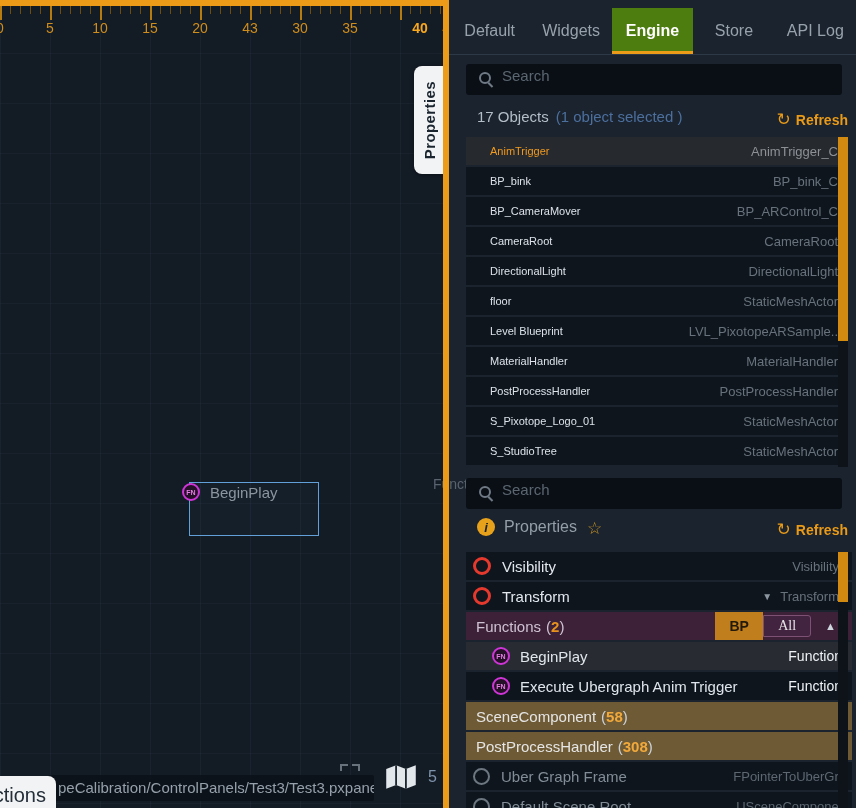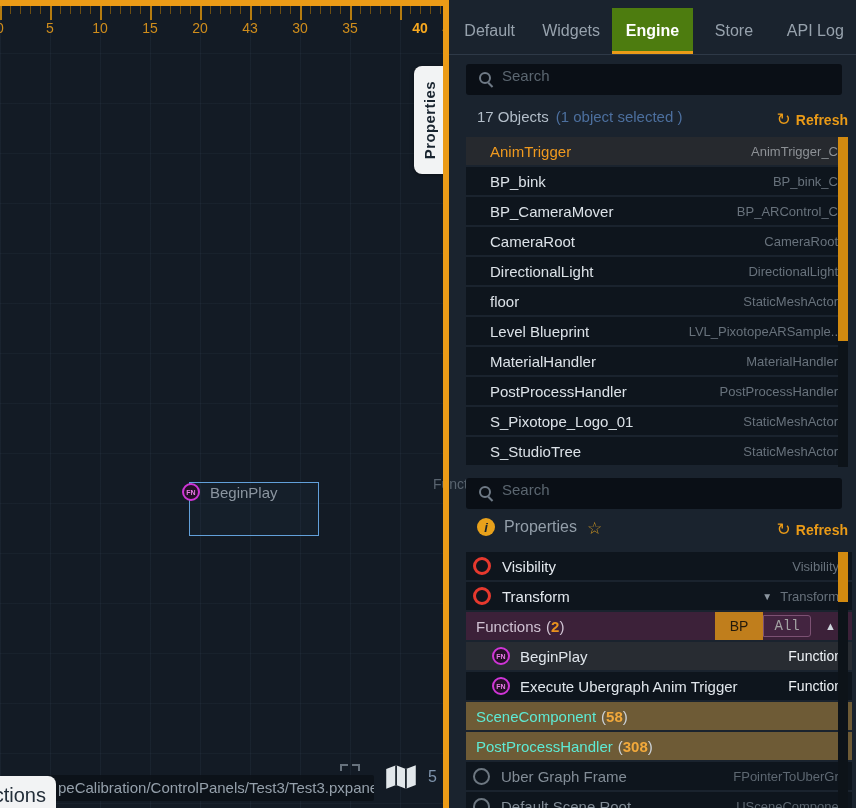--- a/index.html
+++ b/index.html
@@ -83,21 +83,21 @@
   .refresh .glyph{font-size:17px;font-weight:400;margin-right:5px;line-height:14px}
   .info-ico{width:18px;height:18px;border-radius:50%;background:#e8a11b;color:#19222c;
     font-size:13px;font-weight:700;display:flex;align-items:center;justify-content:center;flex:0 0 auto;font-style:italic}
   .prop-title{margin-left:9px;color:#939ea9;font-size:16px}
   .star{margin-left:10px;color:#c79122;font-size:17px}
   
   .list{position:absolute;left:17px;overflow:hidden}
   .row{height:28px;margin-bottom:2px;background:#0e151d;display:flex;align-items:center;
     box-sizing:border-box;cursor:pointer;overflow:hidden}
   .obj-row{padding:0 10px 0 24px}
-  .obj-row .oname{font-size:15px;color:#dce2e8;white-space:nowrap}
+  .obj-row .oname{font-size:11px;color:#dce2e8;white-space:nowrap}
   .obj-row .otype{margin-left:auto;font-size:13px;color:#68727c;white-space:nowrap}
   .obj-row.selected{background:#26292e}
   .obj-row.selected .oname{color:#f09a1f}
   .obj-row.selected .otype{color:#8d9196}
   .sbar{position:absolute;width:10px;background:#0d1319;z-index:3}
   .sbar .thumb{position:absolute;left:0;width:10px;background:#d28a10}
   
   .prow{padding:0 6px 0 7px}
   .ring{width:12px;height:12px;border-radius:50%;flex:0 0 auto}
   .ring.red{border:3px solid #e6392e}
@@ -108,31 +108,31 @@
   .chev + .ptype{margin-left:0}
   .prow.disabled .pname{color:#828c96}
   .prow.disabled .ptype{color:#5d6771;margin-right:0}
   .prow.fgroup{background:#3c2139;padding-left:10px}
   .gname{font-size:15px;color:#cfc2d2;white-space:nowrap}
   .cnt{margin-left:5px;font-size:15px}
   .cnt .paren{color:inherit}
   .prow.fgroup .cnt{color:#cfc2d2}
   .prow.fgroup .cnt .num{color:#e8921e;font-weight:700}
   .btn-bp{margin-left:auto;width:48px;height:38px;background:#c07e1c;color:#231a0c;
-    border:none;border-radius:3px 0 0 3px;font-size:14px;font-weight:400;cursor:pointer;
+    border:none;border-radius:3px 0 0 3px;font-size:14px;font-weight:700;cursor:pointer;
     font-family:"Liberation Sans",sans-serif}
-  .btn-all{width:48px;height:22px;background:#432440;color:#a3a3a3;border:1px solid #7c5173;
-    border-radius:0 3px 3px 0;font-size:14px;cursor:pointer;font-family:Liberation Mono, monospace;box-sizing:border-box}
+  .btn-all{width:48px;height:22px;background:#432440;color:#e5e5e5;border:1px solid #7c5173;
+    border-radius:0 3px 3px 0;font-size:14px;cursor:pointer;font-family:Liberation Serif, serif;box-sizing:border-box}
   .chev-up{color:#cfd6dd;font-size:11px;margin:0 10px 0 14px}
   .prow.fnrow{padding-left:26px}
   .prow.fnrow .pname{margin-left:10px;color:#dfe5eb}
   .prow.fnrow .ptype{color:#eef2f6;font-size:14px;margin-right:4px}
   .prow.fnrow.sel{background:#282c32}
   .prow.tangroup{background:#6e5b36;padding-left:10px}
-  .prow.tangroup .gname{color:#5eead4}
+  .prow.tangroup .gname{color:#e5e5e5}
   .prow.tangroup .cnt{color:#ccd2d8}
   .prow.tangroup .cnt .num{color:#f2a93b;font-weight:700}
 </style>
 </head>
 <body>
 
 <div class="canvas">
   <div class="ticks-minor"></div>
   <div class="ticks-major"></div>
   <div class="ruler-nums">

